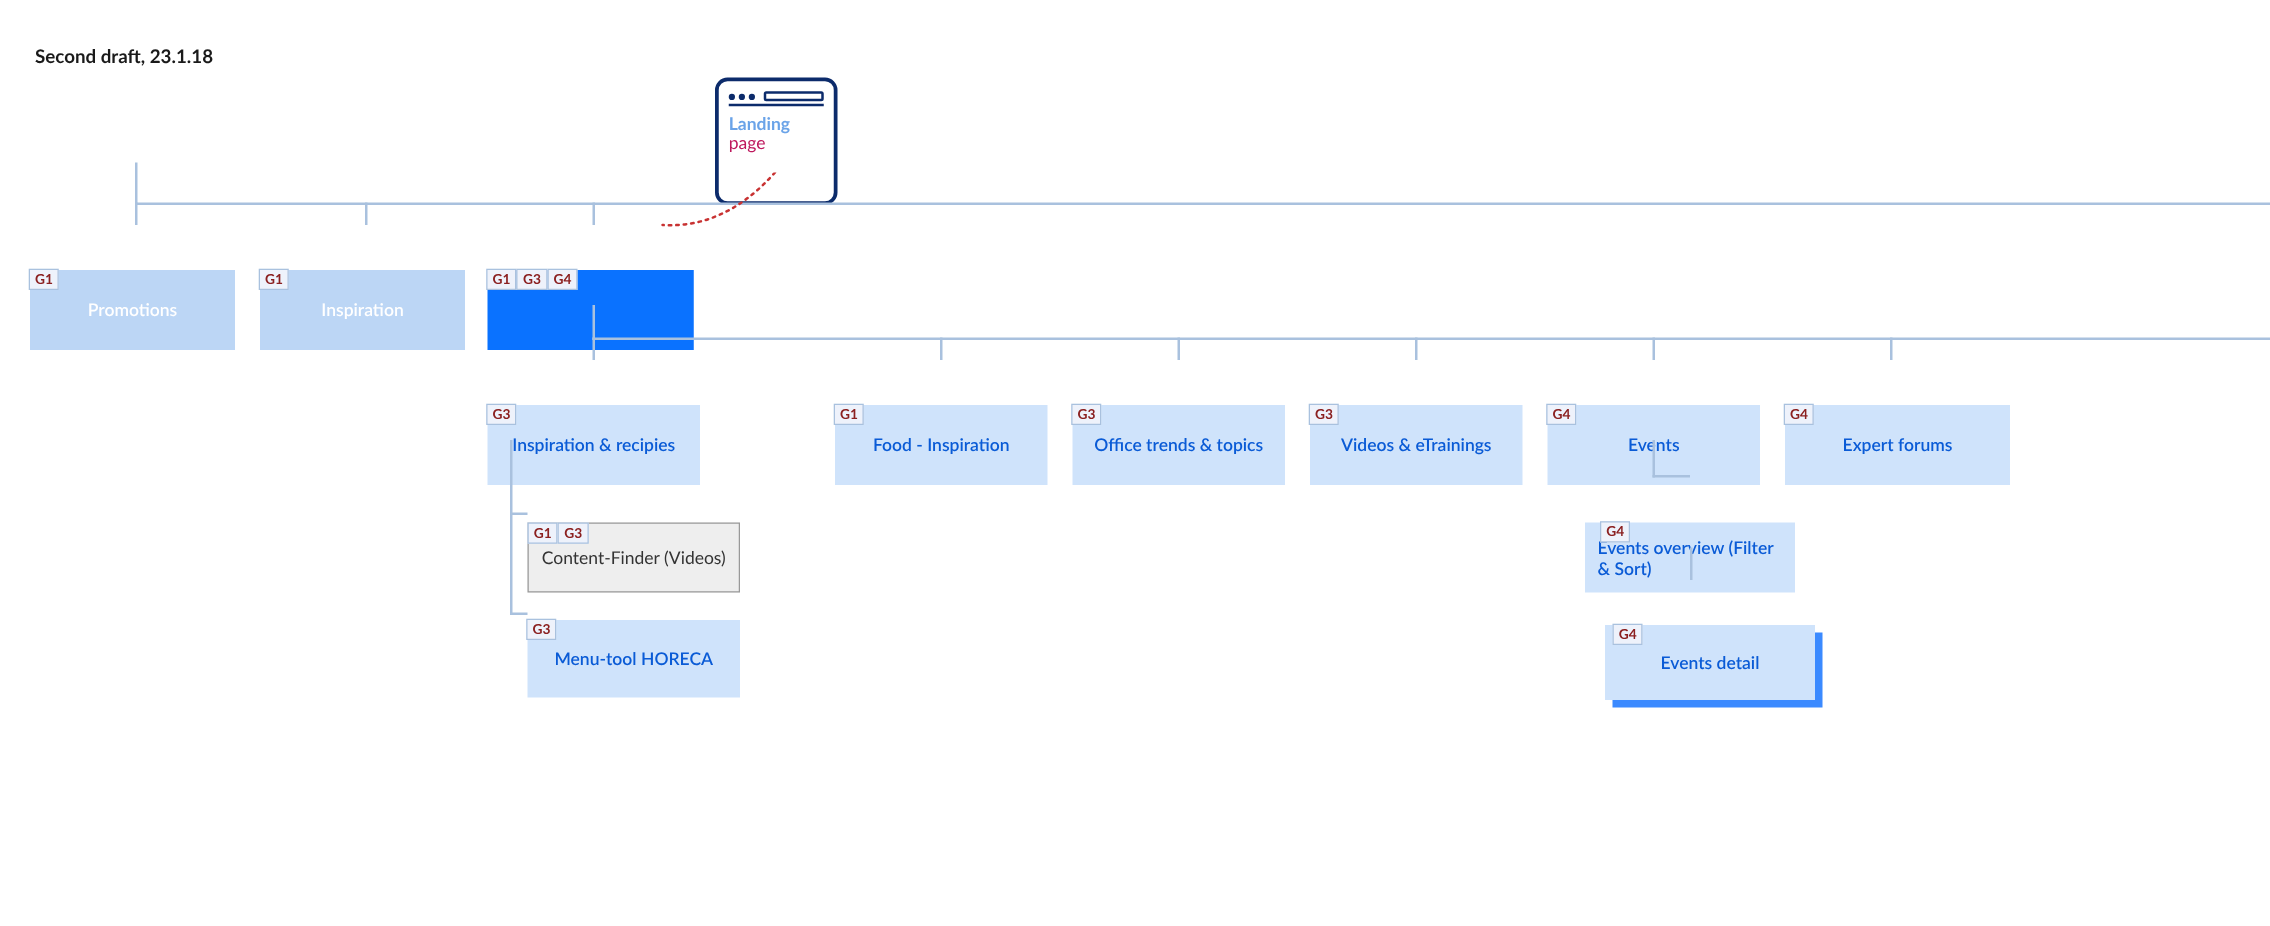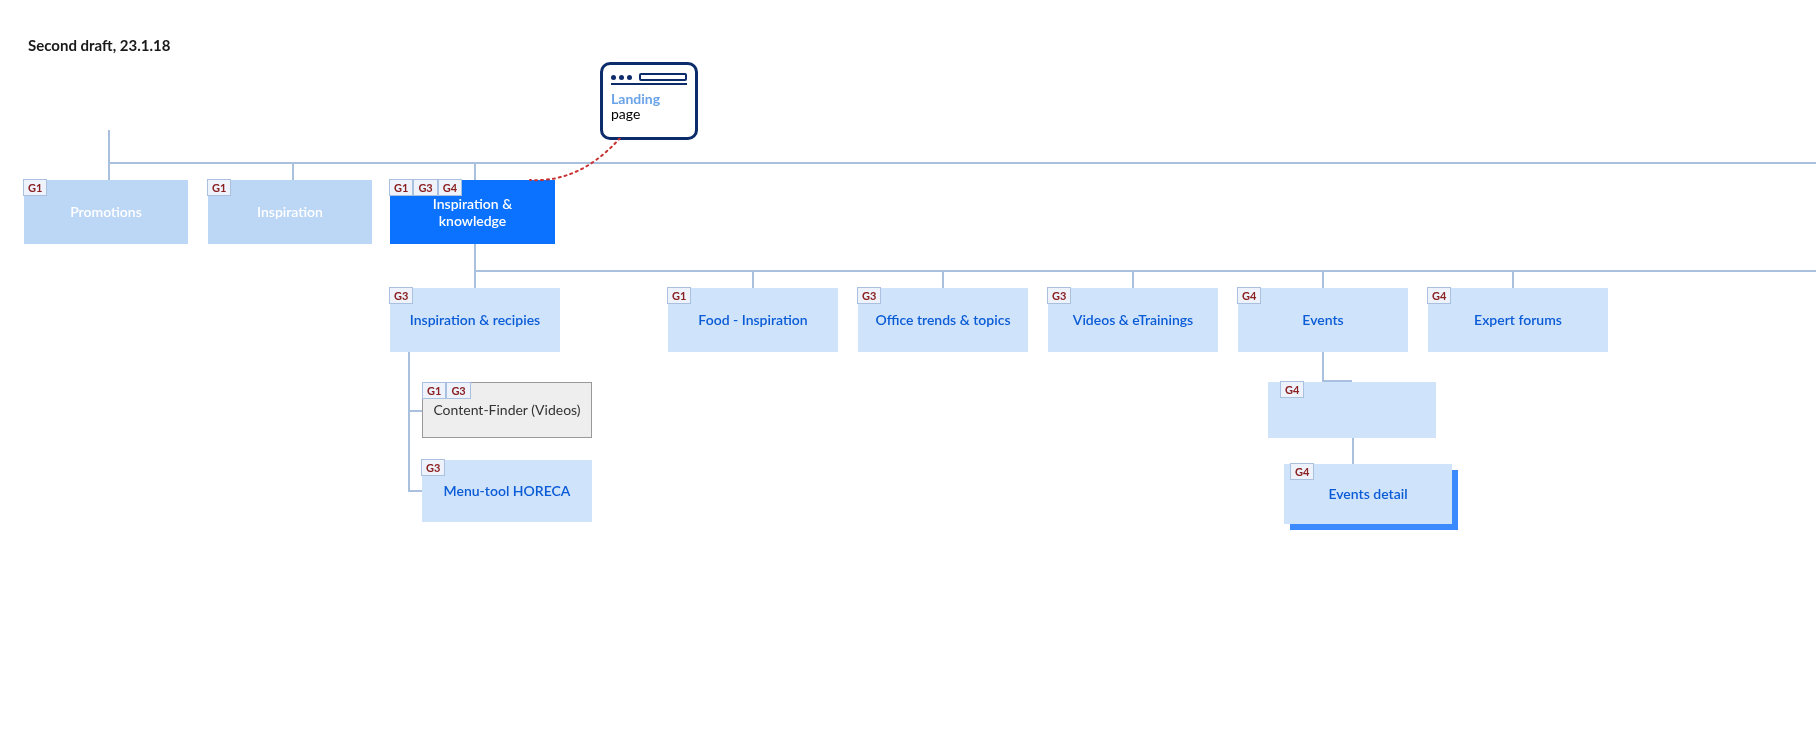--- a/index.html
+++ b/index.html
@@ -48,56 +48,56 @@
     width: 22px; height: 20px; flex: 0 0 auto;
   }
   .home-label {
     font-size: 22px;
     font-weight: 400;
   }
   
   .landing-callout {
     position: absolute;
     left: 572px; top: 62px;
-    width: 98px; height: 78px;
+    width: 98px; height: 102px;
     border: 3px solid #0c2b6b;
     border-radius: 10px;
     background: #fff;
     padding: 6px 8px 4px 8px;
-    margin-left: 28px;
   }
   .landing-head {
     height: 14px;
     border-bottom: 2px solid #0c2b6b;
     margin-bottom: 6px;
     display:flex;
     align-items:center;
     gap:3px;
   }
   .landing-head .dot {
     width:5px;height:5px;border-radius:50%;background:#0c2b6b;
   }
   .landing-head .bar {
     flex:1; height:8px; border:2px solid #0c2b6b; margin-left:4px; border-radius:2px;
   }
   .landing-t1 {
     color:#6aa3e8; font-weight:700; font-size:14px; line-height:1.1;
   }
   .landing-t2 {
-    color:#000000; font-size:14px; line-height:1.1;
+    color:#be185d; font-size:14px; line-height:1.1;
   }
   
   .node {
     position: absolute;
     display:flex;
     align-items:center;
     justify-content:center;
-    text-align:center;
+    text-align:left;
     font-size:14px;
     line-height:1.25;
+    margin-top:36px;
   }
   .node.light {
     background:#bcd6f5;
     color:#fff;
     font-weight:600;
     width:164px; height:64px;
   }
   .node.bright {
     background:#0a72ff;
     color:#fff;
@@ -193,21 +193,20 @@
     </div>
     <span class="label-inner">Inspiration</span>
   </div>
 
   <div class="node bright" style="left:390px; top:180px;">
     <div class="tags">
       <span class="tag">G1</span>
       <span class="tag">G3</span>
       <span class="tag">G4</span>
     </div>
-    <span class="label-inner">Inspiration &amp; knowledge</span>
   </div>
 
   <svg class="dotted-curve" viewBox="0 0 160 60">
     <path d="M150 0 Q 110 45 60 42" fill="none" stroke="#c83232" stroke-width="2" stroke-dasharray="2 4" stroke-linecap="round"></path>
   </svg>
 
   <div class="line" style="left:474px; top:244px; width:2px; height:28px;"></div>
 
   <div class="line" style="left:474px; top:270px; width:1342px; height:2px;"></div>
 
@@ -279,20 +278,21 @@
     <span class="label-inner">Menu-tool HORECA</span>
   </div>
 
   <div class="line" style="left:1322px; top:352px; width:2px; height:30px;"></div>
   <div class="line" style="left:1322px; top:380px; width:30px; height:2px;"></div>
 
   <div class="node sub" style="left:1268px; top:382px; height:56px; width:168px;">
     <div class="tags" style="left:12px;">
       <span class="tag">G4</span>
     </div>
+    <span class="label-inner">Events overview (Filter &amp; Sort)</span>
   </div>
 
   <div class="line" style="left:1352px; top:438px; width:2px; height:26px;"></div>
 
   <div class="node sub shadow" style="left:1284px; top:464px; height:60px; width:168px;">
     <div class="tags" style="left:6px;">
       <span class="tag">G4</span>
     </div>
     <span class="label-inner">Events detail</span>
   </div>

